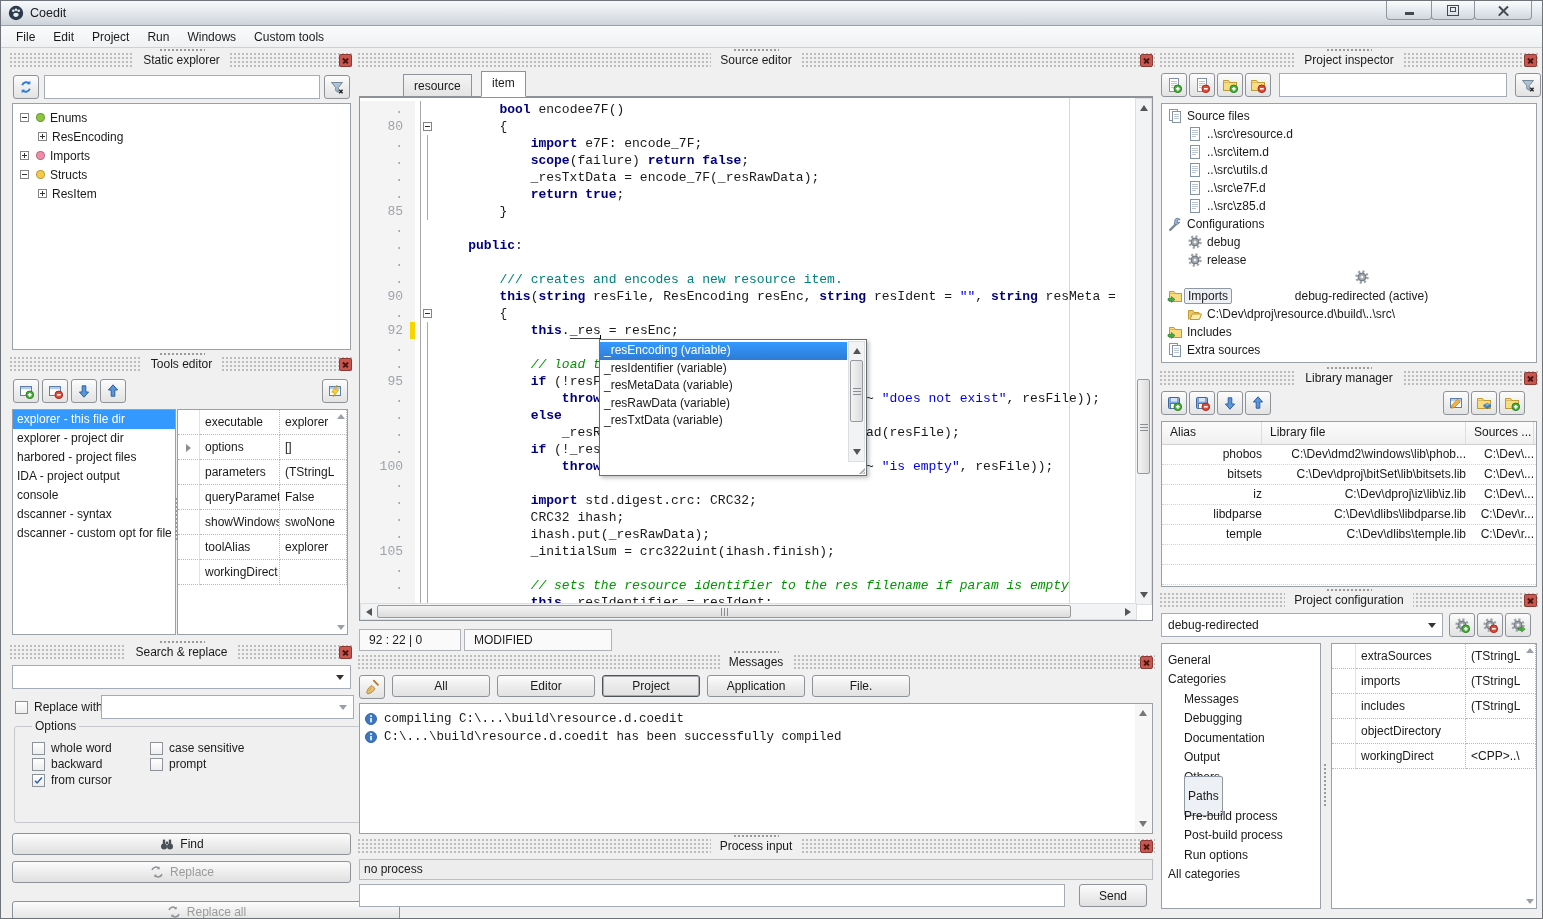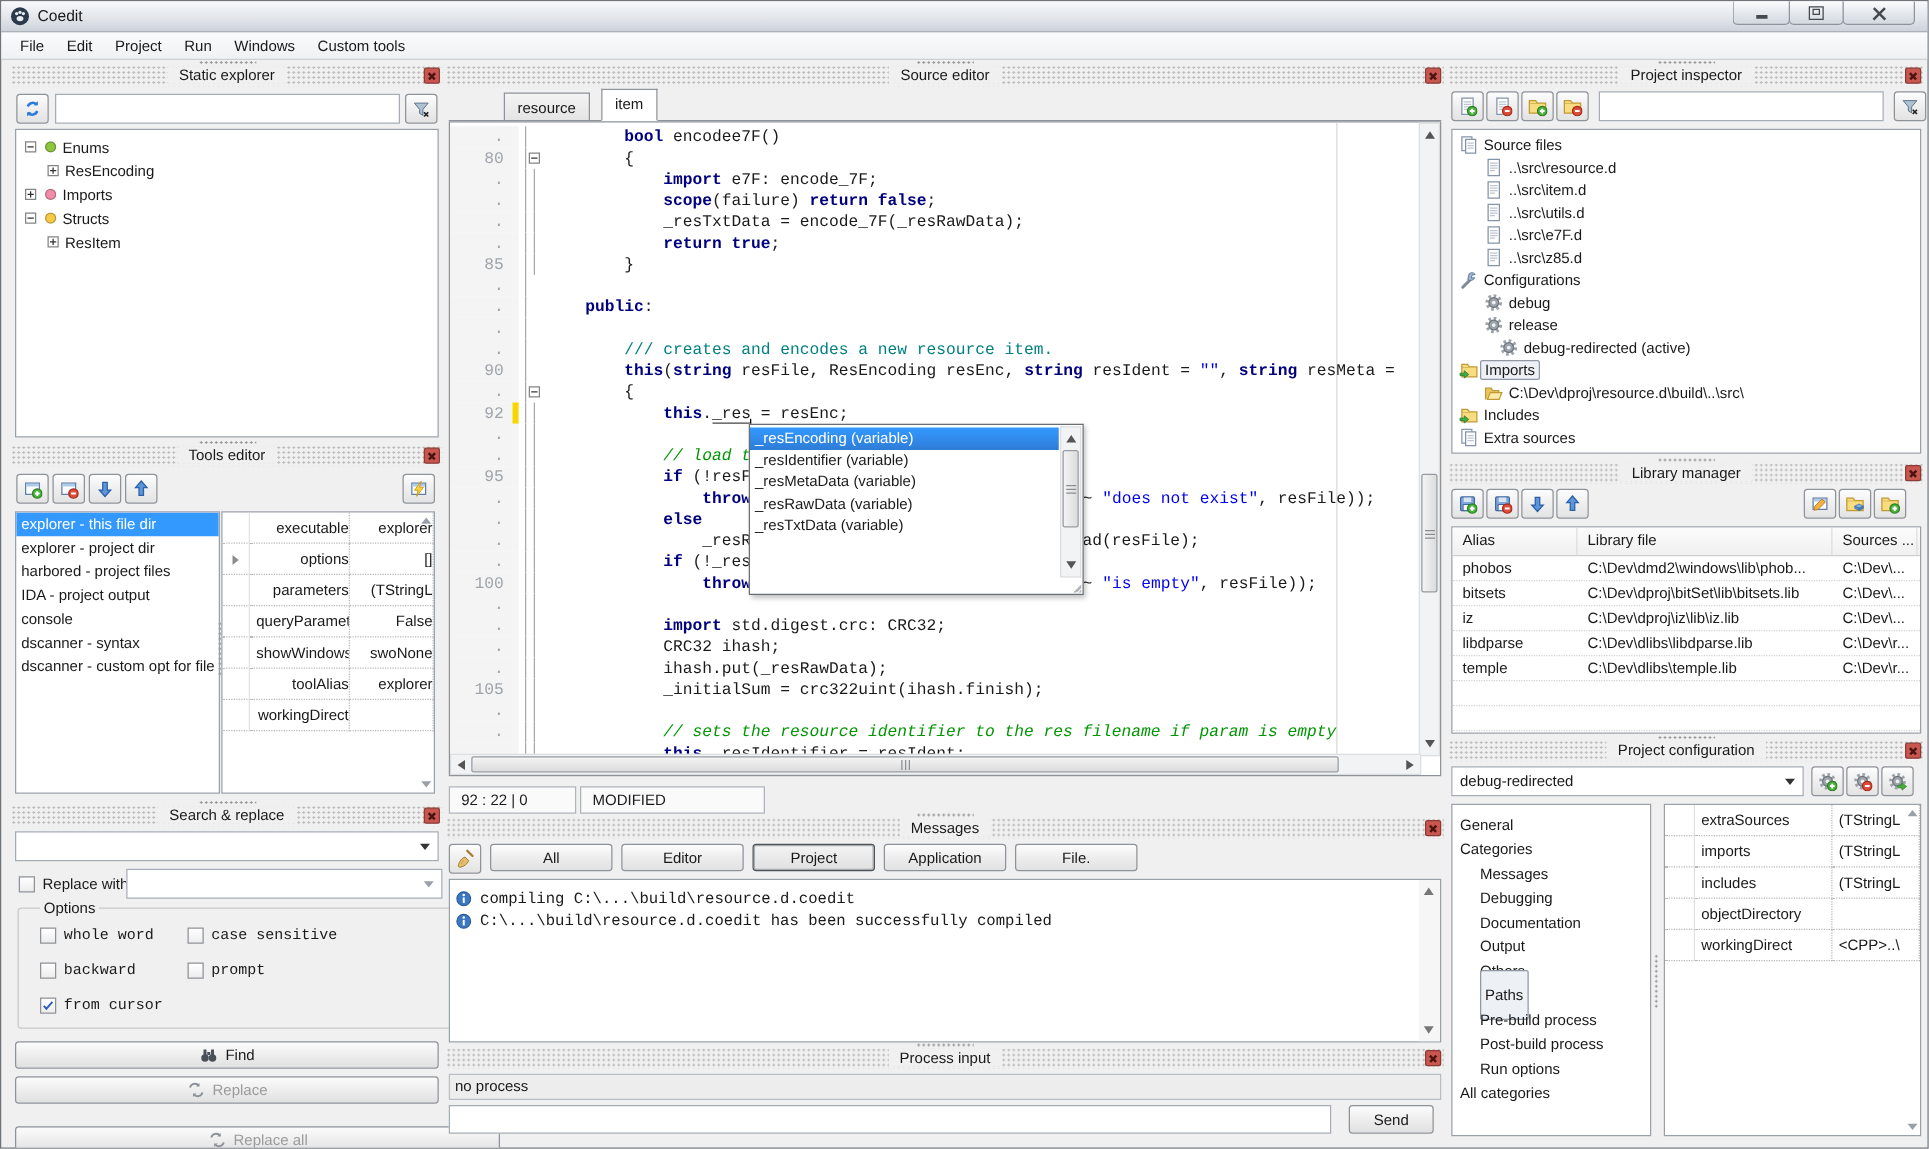--- a/index.html
+++ b/index.html
@@ -58,36 +58,36 @@
   .trow{height:19px;display:flex;align-items:center;white-space:nowrap;}
   .xbox{position:relative;width:9px;height:9px;border:1px solid #848484;background:#fff;box-sizing:border-box;flex:none;}
   .xbox i{position:absolute;left:1px;top:3px;width:5px;height:1px;background:#333;}
   .xbox.plus b{position:absolute;left:3px;top:1px;width:1px;height:5px;background:#333;}
   .dot{width:9px;height:9px;border-radius:50%;margin:0 5px 0 7px;flex:none;border:1px solid rgba(0,0,0,.25);box-sizing:border-box;}
 
   #p-tools{left:8px;top:356px;width:345px;height:282px;}
   #tools-list{position:absolute;left:3px;top:52px;width:164px;height:226px;overflow:hidden;}
   .tlrow{height:19px;line-height:19px;padding-left:4px;white-space:nowrap;}
   .tlrow.sel{background:var(--c-selection);color:#fff;}
-  #tools-grid{position:absolute;left:168px;top:52px;width:171px;height:226px;text-align:right;}
+  #tools-grid{position:absolute;left:168px;top:52px;width:171px;height:226px;}
   .grow{display:flex;height:25px;box-sizing:border-box;}
   .gcell{border-bottom:1px dotted #B9B9B9;border-right:1px dotted #B9B9B9;box-sizing:border-box;overflow:hidden;white-space:nowrap;line-height:24px;padding-left:5px;}
   .gstrip{flex:none;border-right:1px solid #E3E3E3;position:relative;}
   .tri-r{position:absolute;width:0;height:0;border-top:4px solid rgba(0,0,0,0);border-bottom:4px solid rgba(0,0,0,0);border-left:5px solid #8A8E93;}
   .mini-ar{position:absolute;right:2px;width:0;height:0;border-left:4px solid rgba(0,0,0,0);border-right:4px solid rgba(0,0,0,0);}
   .mini-ar.up{border-bottom:5px solid #9AA0A8;top:4px;}
   .mini-ar.dn{border-top:5px solid #9AA0A8;bottom:4px;}
 
   #p-search{left:8px;top:644px;width:345px;height:268px;}
   #sr-combo{position:absolute;left:3px;top:20px;width:339px;}
   #sr-reprow{position:absolute;left:6px;top:50px;width:336px;height:24px;display:flex;align-items:center;}
   #sr-reprow .combo{position:absolute;left:86px;top:0;width:253px;}
   #sr-opts{position:absolute;left:3px;top:74px;width:339px;height:90px;border:1px solid #C6C9CC;border-radius:3px;}
   #sr-opts legend{font-size:12px;padding:0 3px;margin-left:8px;}
-  #sr-grid{display:grid;grid-template-columns:118px 1fr;row-gap:14px;padding:4px 0 0 8px;font-family:Liberation Mono, monospace;}
+  #sr-grid{display:grid;grid-template-columns:118px 1fr;row-gap:2px;padding:4px 0 0 8px;}
   .cbl{display:flex;align-items:center;gap:6px;white-space:nowrap;}
   #sr-find{position:absolute;left:3px;top:188px;width:339px;height:22px;}
   #sr-rep{position:absolute;left:3px;top:216px;width:339px;height:22px;}
   #sr-repall{position:absolute;left:3px;top:256px;width:388px;height:22px;}
 
   
   #p-editor{left:356px;top:52px;width:798px;height:600px;}
   #ed-tabs{position:absolute;left:2px;top:18px;width:794px;height:26px;border-bottom:1px solid #8E9299;box-sizing:border-box;}
   .etab{position:absolute;bottom:-1px;height:23px;line-height:22px;padding:0 10px;border:1px solid #8E9299;background:linear-gradient(#F4F4F4,#E4E4E4);box-sizing:border-box;margin-left:40px;}
   .etab.active{height:26px;background:#fff;border-bottom:1px solid #fff;}
@@ -136,21 +136,21 @@
   #p-inspector .tb{position:absolute;top:20px;left:2px;display:flex;gap:2px;}
   #insp-tree{position:absolute;left:2px;top:50px;width:376px;height:260px;overflow:hidden;}
   .irow{height:18px;display:flex;align-items:center;gap:4px;white-space:nowrap;}
   .irow .lbl.sel{border:1px solid #9098A4;background:#EDF0F4;border-radius:2px;padding:0 3px;margin-left:-3px;}
 
   #p-library{left:1158px;top:370px;width:380px;height:220px;}
   #p-library .tb{position:absolute;top:20px;left:2px;width:376px;}
   #lib-table{position:absolute;left:2px;top:50px;width:376px;height:166px;overflow:hidden;}
   .lth{display:flex;height:22px;background:linear-gradient(#FCFCFC,#F0F0F0);border-bottom:1px solid #CFCFCF;}
   .lth div{line-height:21px;padding-left:8px;border-right:1px solid #DDDDDD;box-sizing:border-box;overflow:hidden;white-space:nowrap;}
-  .ltr{display:flex;height:19px;border-bottom:1px dotted #D4D4D4;}
+  .ltr{display:flex;height:19px;border-bottom:1px dotted #D4D4D4;text-align:right;}
   .ltr div{line-height:18px;padding-left:8px;box-sizing:border-box;overflow:hidden;white-space:nowrap;}
 
   #p-config{left:1158px;top:592px;width:380px;height:320px;}
   #cfg-combo{position:absolute;left:2px;top:20px;width:282px;}
   #cfg-btns{position:absolute;left:290px;top:20px;display:flex;gap:2px;}
   #cfg-cats{position:absolute;left:2px;top:50px;width:160px;height:266px;overflow:hidden;}
   .crow{height:19.5px;display:flex;align-items:center;white-space:nowrap;}
   .crow .lbl.sel{border:1px solid #9098A4;background:#EDF0F4;border-radius:2px;padding:12px 3px;}
   #cfg-grid{position:absolute;left:172px;top:50px;width:206px;height:266px;}
 
@@ -741,21 +741,21 @@
         <div class="irow" style="padding-left: 25px;">
           <span>
             <svg width="16" height="16" viewBox="0 0 16 16">
               <circle cx="8" cy="8" r="5.4" fill="none" stroke="#9CA3AA" stroke-width="2.6" stroke-dasharray="2.1 2.1"></circle>
               <circle cx="8" cy="8" r="3.9" fill="#9CA3AA" stroke="#6E757C"></circle>
               <circle cx="8" cy="8" r="1.5" fill="#F0F0F0"></circle>
             </svg>
           </span>
           <span class="lbl">release</span>
         </div>
-        <div class="irow" style="padding-left: 37px;">
+        <div class="irow" style="padding-left: 25px; flex-direction: column;">
           <span>
             <svg width="16" height="16" viewBox="0 0 16 16">
               <circle cx="8" cy="8" r="5.4" fill="none" stroke="#9CA3AA" stroke-width="2.6" stroke-dasharray="2.1 2.1"></circle>
               <circle cx="8" cy="8" r="3.9" fill="#9CA3AA" stroke="#6E757C"></circle>
               <circle cx="8" cy="8" r="1.5" fill="#F0F0F0"></circle>
             </svg>
           </span>
           <span class="lbl">debug-redirected (active)</span>
         </div>
         <div class="irow" style="padding-left: 5px;">

